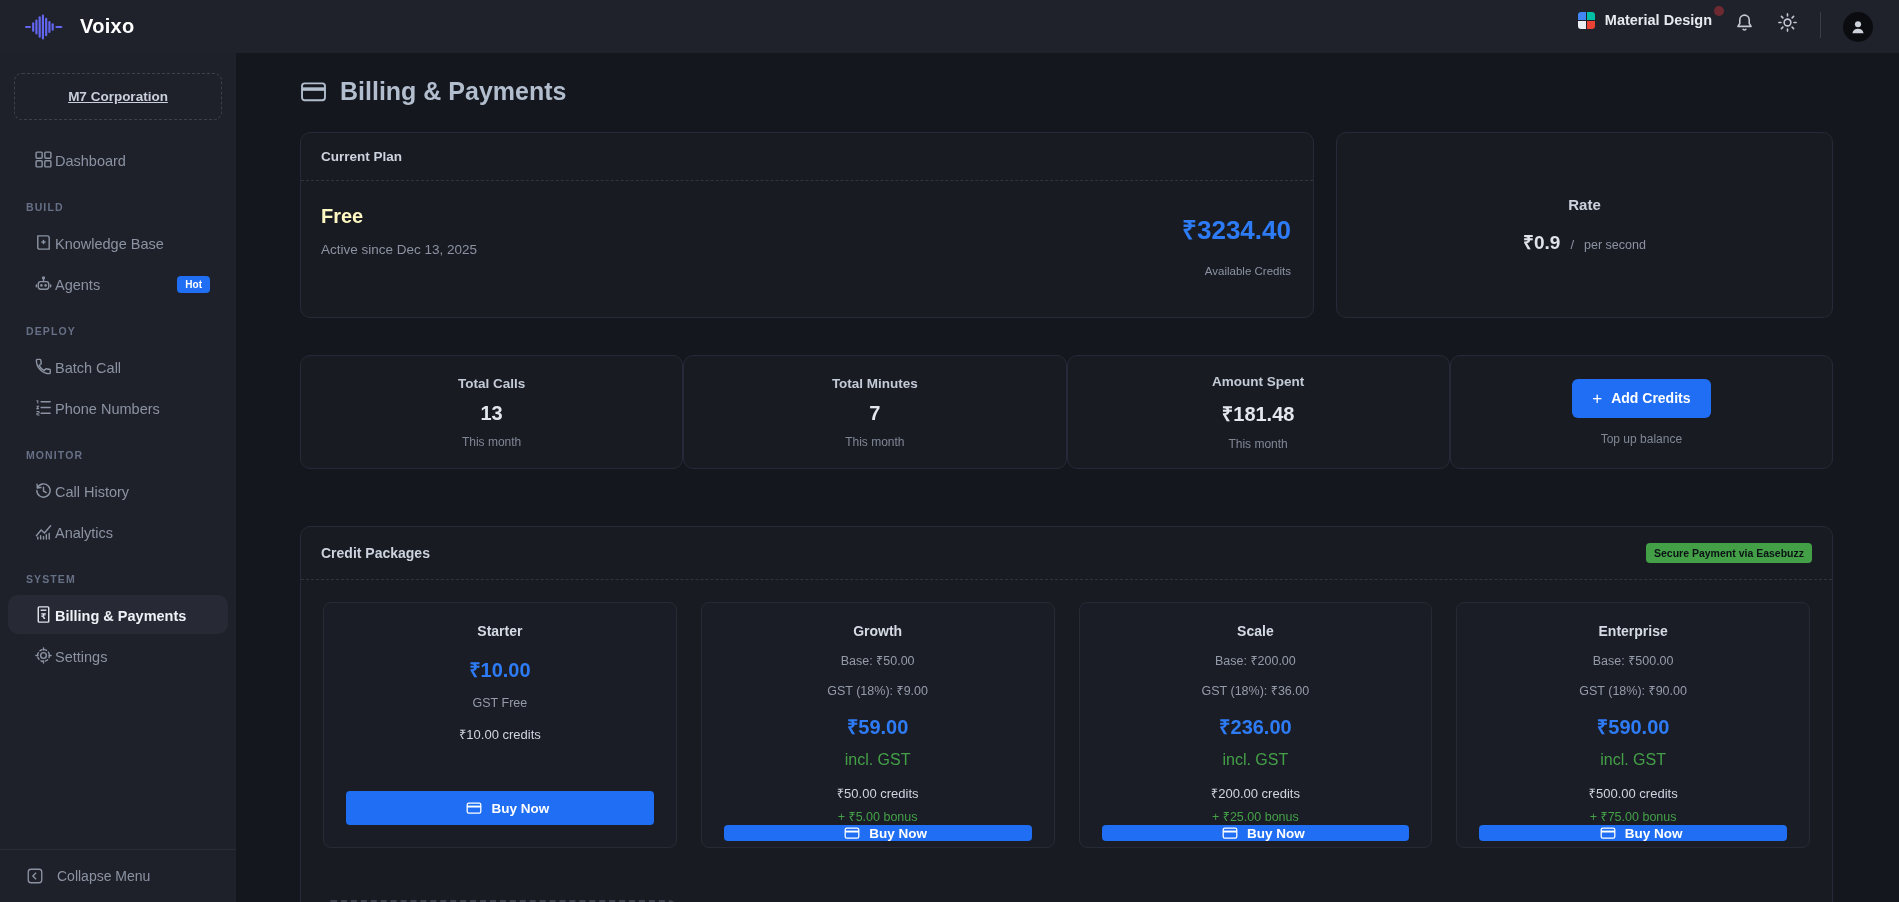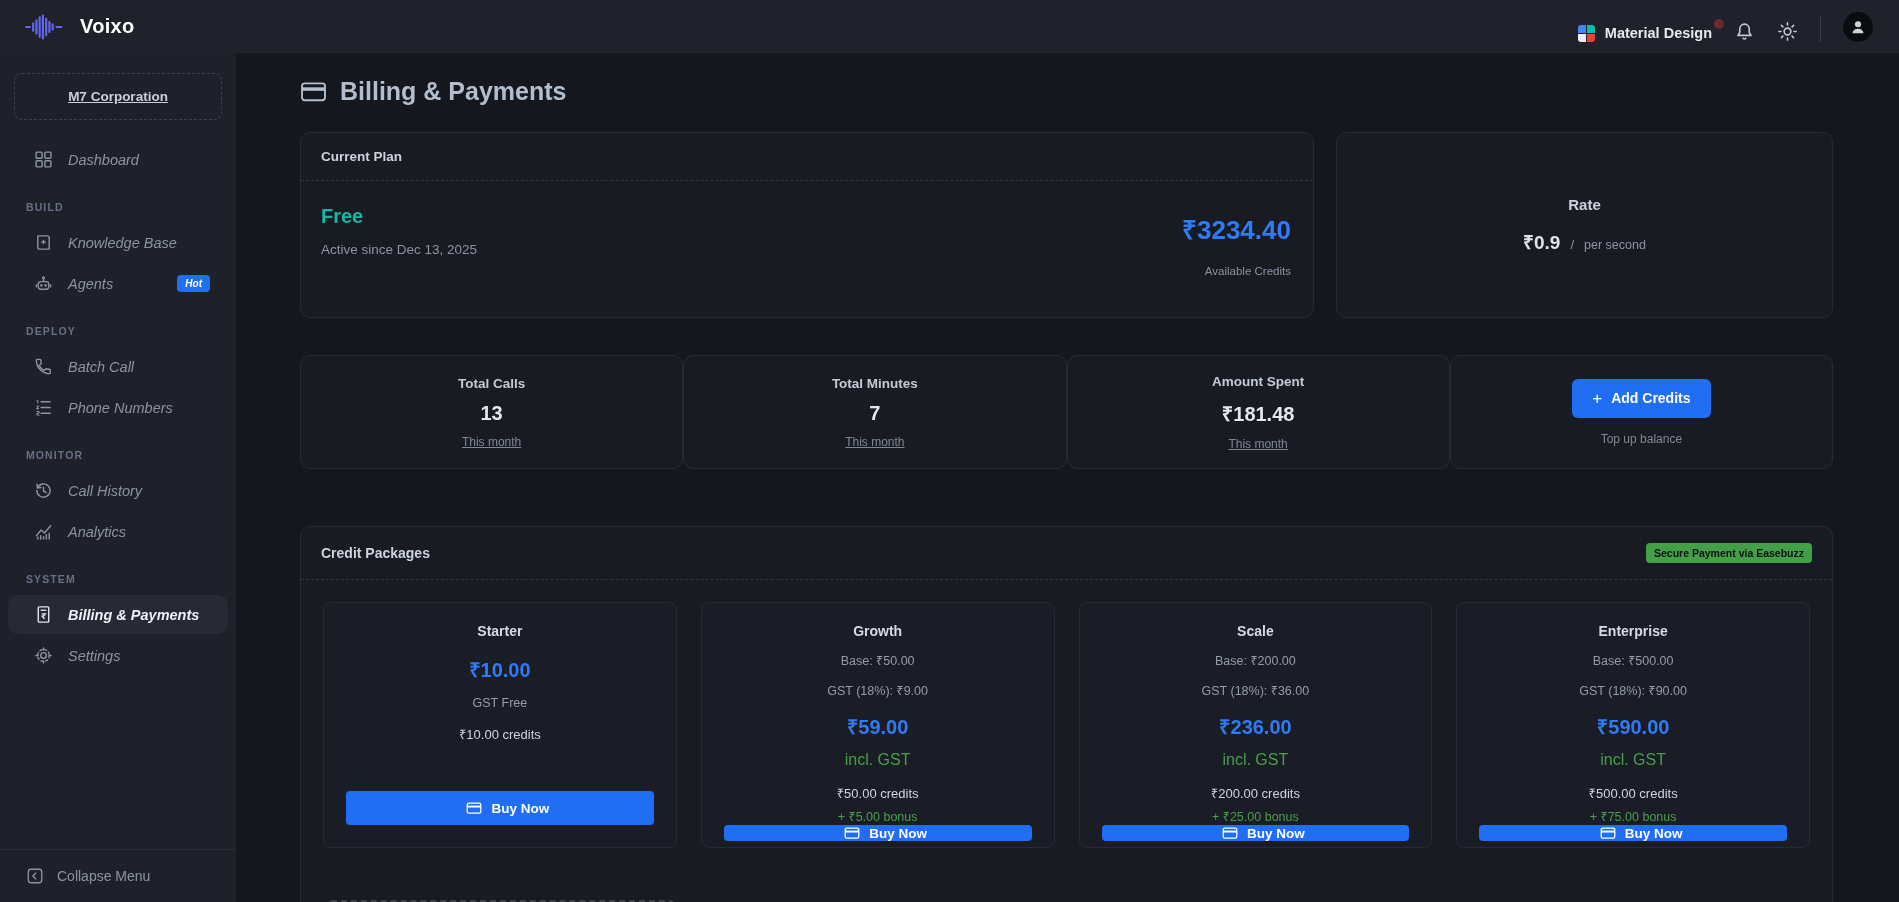--- a/index.html
+++ b/index.html
@@ -11,74 +11,74 @@
     -webkit-font-smoothing:antialiased;
   }
   .app { display:grid; grid-template-rows:53px 1fr; grid-template-columns:236px 1fr; height:902px;
          grid-template-areas:"topbar topbar" "sidebar main"; }
 
   
   .topbar { grid-area:topbar; background:#20222b; display:flex; align-items:center;
             justify-content:space-between; padding:0 26px 0 24px; }
   .brand { display:flex; align-items:center; gap:16px; }
   .brand-name { font-size:20px; font-weight:700; color:#ffffff; letter-spacing:.3px; }
-  .topbar-right { display:flex; align-items:flex-end; gap:22px; }
+  .topbar-right { display:flex; align-items:flex-start; gap:22px; }
   .theme-sel { position:relative; display:flex; align-items:center; gap:10px; cursor:pointer; }
   .md-grid { display:grid; grid-template-columns:8px 8px; grid-template-rows:8px 8px; gap:1px; border-radius:3px; overflow:hidden; }
   .md-grid i { display:block; }
   .theme-name { font-size:14.5px; font-weight:700; color:#e6e9ee; }
   .notif-dot { position:absolute; top:-6px; right:-12px; width:10px; height:10px; border-radius:50%; background:#6e2a30; }
   .icon-btn { background:none; border:none; color:#c2c8d2; cursor:pointer; display:flex; align-items:center; }
   .v-div { width:1px; height:26px; background:#3a3e48; }
   .avatar { width:30px; height:30px; border-radius:50%; background:#0b0c10; display:flex; align-items:center; justify-content:center; cursor:pointer; }
 
   
   .sidebar { grid-area:sidebar; background:#1f212a; display:flex; flex-direction:column; padding-top:16px; overflow:hidden; }
   .org-box { margin:4px 14px 10px 14px; border:1px dashed #3c404c; border-radius:8px; padding:15px 10px;
              text-align:center; color:#c9d0db; font-size:13.5px; font-weight:700; cursor:pointer;text-decoration:underline; }
   .nav { flex:1; padding-top:8px; }
   .nav-heading { padding:20px 26px 8px 26px; font-size:10.5px; font-weight:700; letter-spacing:1.1px; color:#667086; }
-  .nav-item { display:flex; align-items:center; gap:15px; padding:10px 18px 10px 26px; margin:2px 8px;
-              border-radius:10px; color:#8b93a3; font-size:14.5px; cursor:pointer;font-style:italic; }
+  .nav-item { display:flex; align-items:flex-end; gap:2px; padding:10px 18px 10px 26px; margin:2px 8px;
+              border-radius:10px; color:#8b93a3; font-size:14.5px; cursor:pointer; }
   .nav-item .nav-ic { display:flex; color:#8b93a3; }
   .nav-item.active { background:#272a34; color:#eef1f6; font-weight:700; }
   .nav-item.active .nav-ic { color:#dfe3ea; }
   .hot-badge { margin-left:auto; background:var(--accent,#1f6ef3); color:#fff; font-size:10px; font-weight:700;
                padding:3px 8px; border-radius:4px; }
   .collapse-row { border-top:1px solid #2a2d37; padding:17px 26px; display:flex; align-items:center; gap:13px;
                   color:#8b93a3; font-size:14px; cursor:pointer; }
 
   
   .main { grid-area:main; background:#15171e; padding:24px 66px 0 64px; overflow:hidden; }
   .page-title { display:flex; align-items:center; gap:13px; color:#b2bece; font-size:25px; font-weight:700; margin-bottom:26px; }
 
   .card { background:#191b23; border:1px solid #262937; border-radius:10px; }
 
   .row1 { display:grid; grid-template-columns:2.04fr 1fr; gap:22px; margin-bottom:37px; }
   .plan-card { min-height:186px; display:flex; flex-direction:column; }
   .card-head { padding:16px 20px; font-size:13.5px; font-weight:700; color:#ccd3de; border-bottom:1px dashed #313440; }
   .plan-body { flex:1; display:flex; justify-content:space-between; padding:24px 22px 20px 20px; }
-  .plan-name { font-size:20px; font-weight:700; color:#14b8a6; }
+  .plan-name { font-size:20px; font-weight:700; color:#fef9c3; }
   .plan-since { margin-top:14px; font-size:13.5px; color:#8b93a2; }
   .plan-right { text-align:right; padding-top:6px; }
   .credits-val { font-size:26px; font-weight:700; color:var(--accent-text,#2e7bf6); }
   .credits-lbl { margin-top:18px; font-size:11.5px; color:#8b93a2; }
 
   .rate-card { min-height:186px; display:flex; flex-direction:column; align-items:center; justify-content:center; gap:16px; }
   .rate-title { font-size:15px; font-weight:700; color:#ccd3de; }
   .rate-line { display:flex; align-items:baseline; gap:10px;justify-content:center; }
   .rate-val { font-size:19px; font-weight:700; color:#dfe4eb; }
   .rate-sep { font-size:13px; color:#8b93a2; }
   .rate-unit { font-size:12.5px; color:#8b93a2; }
 
   .row2 { display:grid; grid-template-columns:repeat(4,1fr); margin-bottom:57px; }
   .stat-card { height:114px; display:flex; flex-direction:column; align-items:center; justify-content:center; }
   .stat-title { font-size:13.5px; font-weight:700; color:#c3cbd7; }
   .stat-val { margin:11px 0 10px; font-size:20px; font-weight:700; color:#e2e7ee; }
-  .stat-cap { font-size:12px; color:#7f8795;text-decoration:underline; }
+  .stat-cap { font-size:12px; color:#7f8795; }
   .add-btn { display:flex; align-items:center; gap:9px; background:var(--accent,#1f6ef3); color:#fff; border:none;
              border-radius:6px; padding:11px 20px; font-size:14px; font-weight:700; cursor:pointer;
              font-family:"Liberation Sans", sans-serif; }
   .add-plus { font-size:17px; font-weight:400; line-height:1; }
   .add-cap { margin-top:14px; font-size:12px; color:#7f8795; }
 
   .pkg-section { border-radius:10px; }
   .pkg-head { display:flex; align-items:center; justify-content:space-between; padding:16px 20px; border-bottom:1px dashed #313440; }
   .pkg-title { font-size:14px; font-weight:700; color:#ccd3de; }
   .secure-badge { background:var(--green,#43a047); color:#0c1116; font-size:10.5px; font-weight:700;

